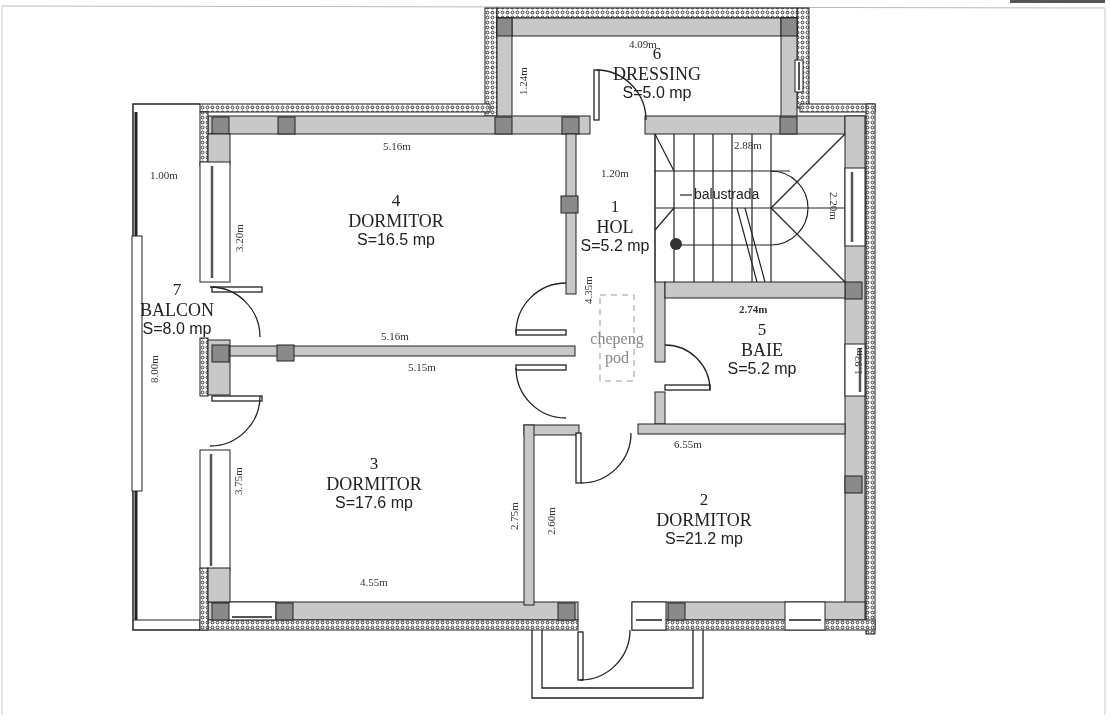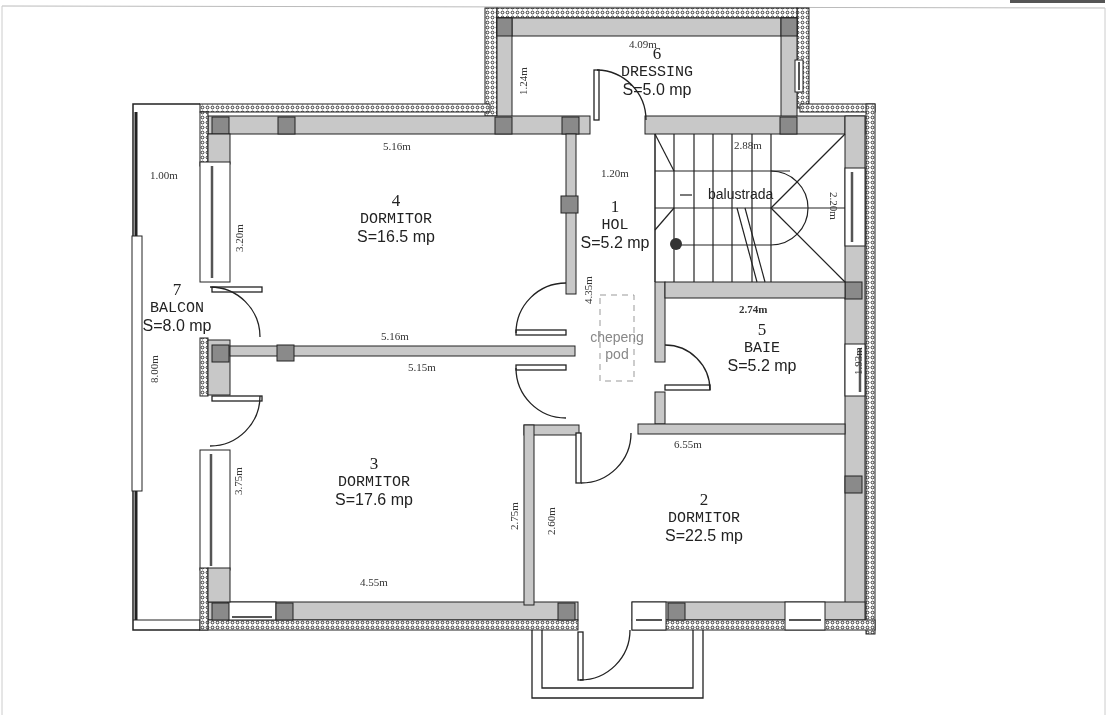--- a/index.html
+++ b/index.html
@@ -1,27 +1,27 @@
 <!DOCTYPE html>
 <html><head>
 <meta charset="utf-8">
 <style>
   html, body { margin: 0; padding: 0; background: #ffffff; }
   body { width: 1110px; height: 720px; overflow: hidden; position: relative; font-family: "Liberation Sans", sans-serif; }
   .sheet { position: absolute; left: 0; top: 0; width: 1110px; height: 720px; }
   svg { position: absolute; left: 0; top: 0; }
   .lbl { position: absolute; text-align: center; color: #222; white-space: nowrap; transform: translateX(-50%); line-height: 1.15; }
   .num { font-family: "Liberation Serif", serif; font-size: 17px; display: block; }
-  .name { font-family: Liberation Mono, monospace; font-size: 15px; display: block; }
+  .name { font-family: Liberation Serif, serif; font-size: 18px; display: block; }
   .area { font-family: "Liberation Sans", sans-serif; font-size: 16px; display: block; }
   .dim { position: absolute; font-family: "Liberation Serif", serif; font-size: 11px; color: #333; white-space: nowrap; }
   .dim.v { transform: rotate(-90deg); transform-origin: left top; }
   .dim.v90 { transform: rotate(90deg); transform-origin: left top; }
   .note { position: absolute; font-family: "Liberation Sans", sans-serif; font-size: 14px; color: #222; }
-  .hatch-label { position: absolute; font-family: Liberation Sans, sans-serif; font-size: 14px; color: #888; text-align: center; line-height: 1.2; transform: translateX(-50%); }
+  .hatch-label { position: absolute; font-family: Liberation Serif, serif; font-size: 16px; color: #888; text-align: center; line-height: 1.2; transform: translateX(-50%); }
 </style>
 </head>
 <body>
 
 <div class="sheet">
 
 <svg width="1110" height="720" viewBox="0 0 1110 720">
   <defs>
     <pattern id="hatch" width="5" height="5" patternUnits="userSpaceOnUse">
       <rect width="5" height="5" fill="#ffffff"></rect>
@@ -219,24 +219,24 @@
 
 <div class="lbl" style="left:374px; top:454px;">
   <span class="num">3</span>
   <span class="name">DORMITOR</span>
   <span class="area">S=17.6 mp</span>
 </div>
 
 <div class="lbl" style="left:704px; top:490px;">
   <span class="num">2</span>
   <span class="name">DORMITOR</span>
-  <span class="area">S=22.5 mp</span>
-</div>
-
-<div class="note" style="left:694px; top:186px;padding-left:14px;">balustrada</div>
+  <span class="area">S=21.2 mp</span>
+</div>
+
+<div class="note" style="left:694px; top:186px;">balustrada</div>
 <div class="hatch-label" style="left:617px; top:329px;">
   <span>chepeng</span><br>
   <span>pod</span>
 </div>
 
 <div class="dim" style="left:629px; top:38px;text-align:center;">4.09m</div>
 <div class="dim" style="left:601px; top:140px;margin-top:27px;">1.20m</div>
 <div class="dim" style="left:734px; top:139px;text-align:center;">2.88m</div>
 <div class="dim" style="left:383px; top:140px;">5.16m</div>
 <div class="dim" style="left:150px; top:169px;">1.00m</div>

